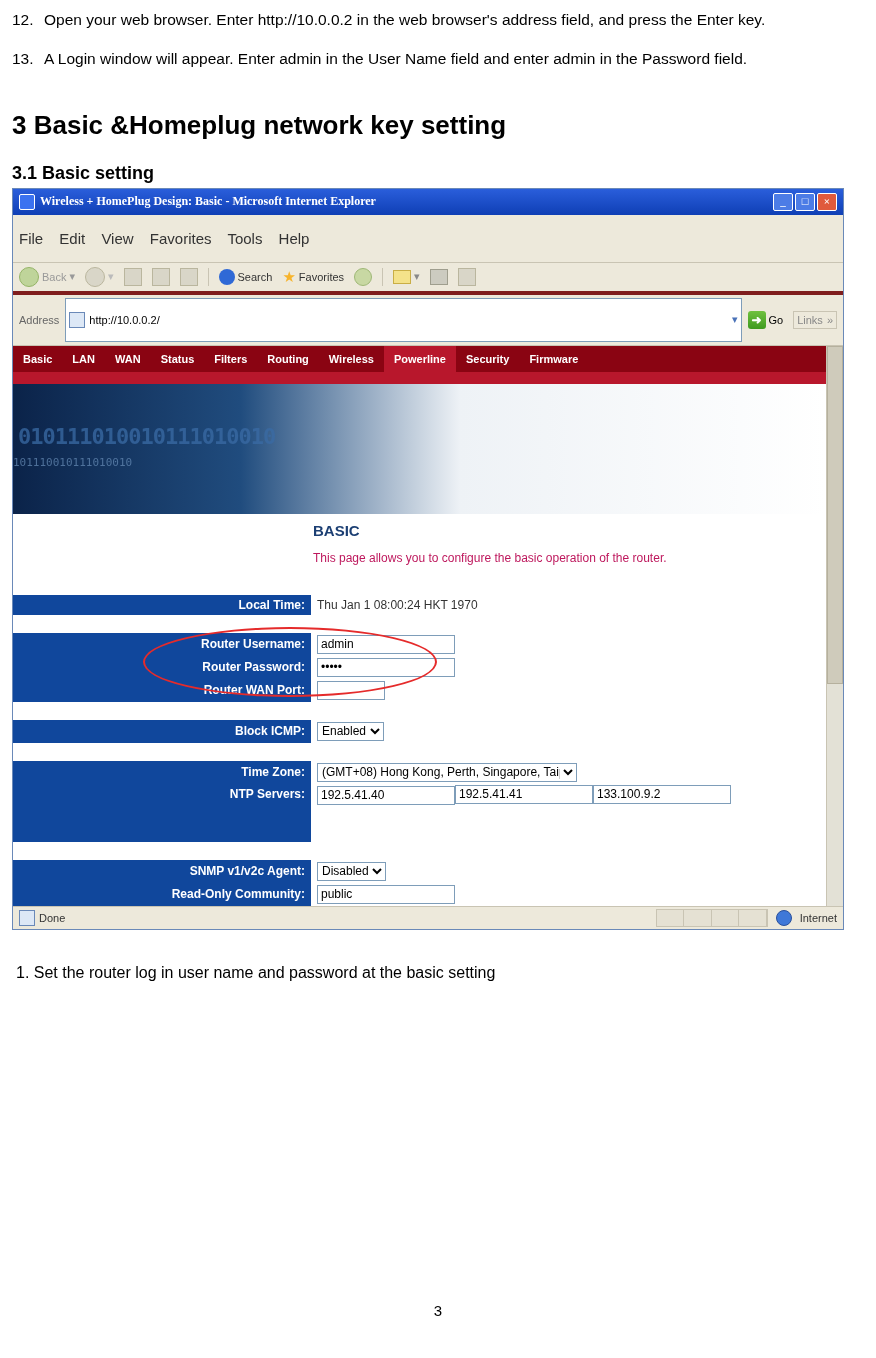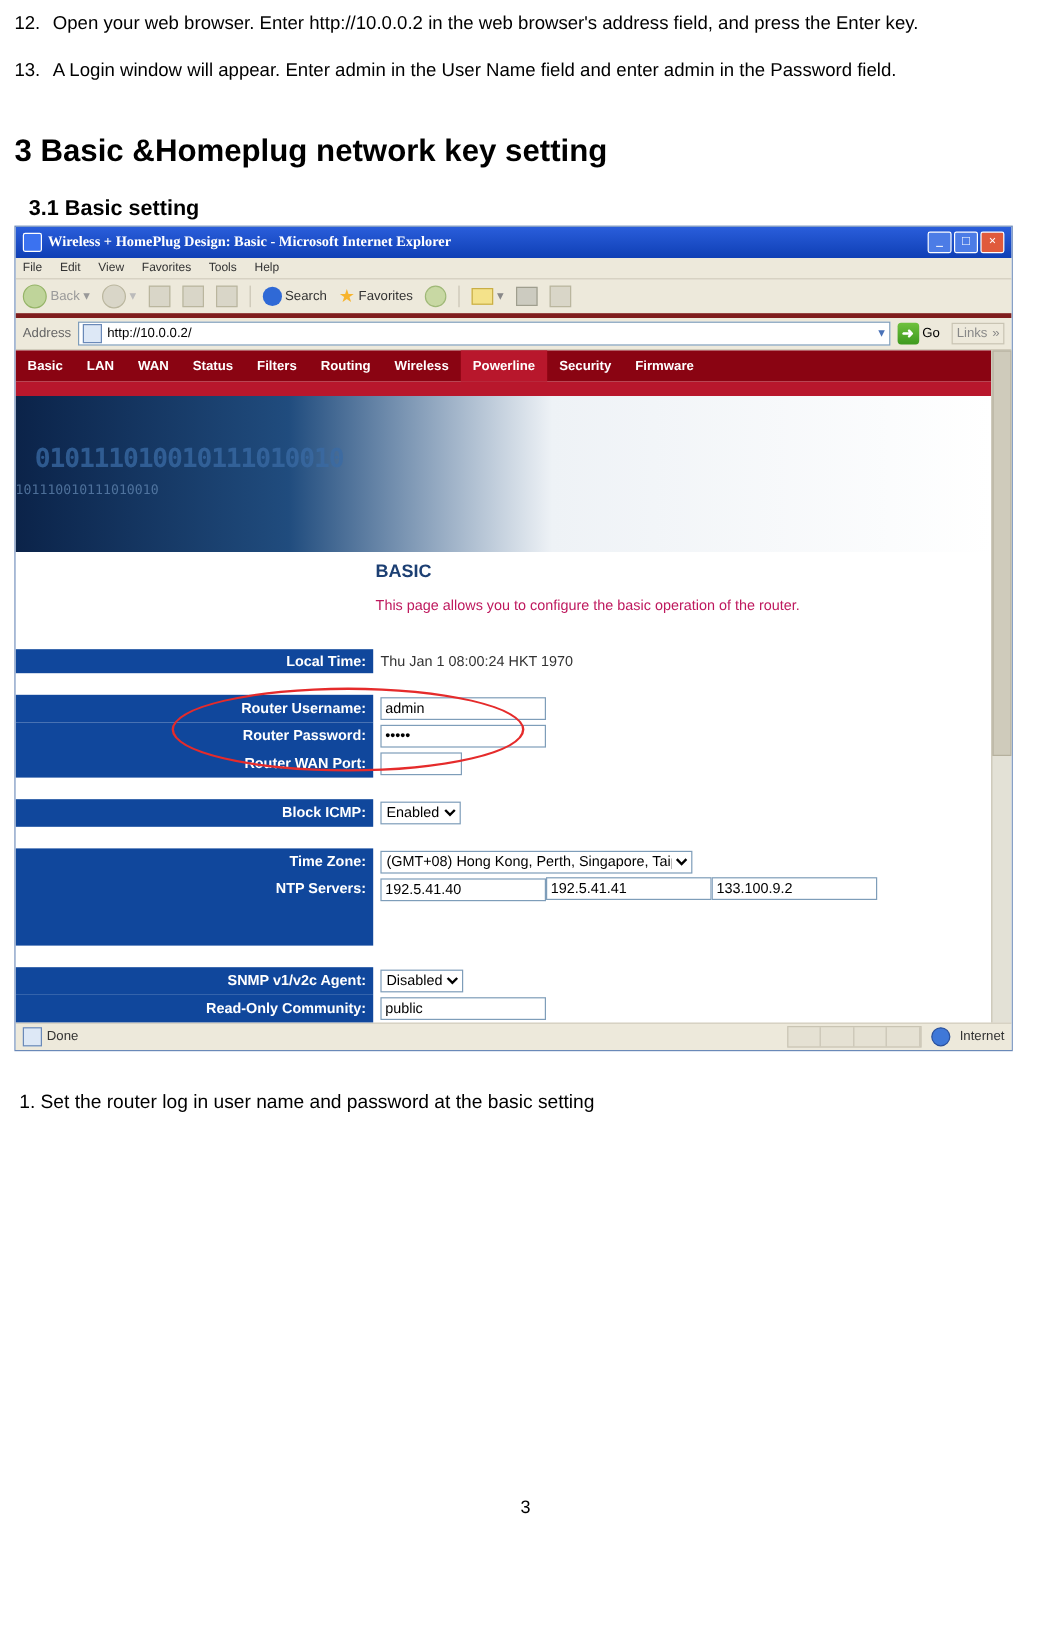--- a/index.html
+++ b/index.html
@@ -3,46 +3,46 @@
 <meta charset="utf-8">
 <style>
   body{margin:0;padding:0;font-family:Arial,Helvetica,sans-serif;background:#fff;color:#000;width:876px}
   .page{padding:0 12px 30px 12px}
   .ol-wrap{margin-top:10px;line-height:1.35}
   .ol-row{display:flex;font-size:15.5px;margin-bottom:18px}
   .ol-num{width:32px;flex-shrink:0}
   .ol-body{flex:1}
   .bold{font-weight:normal}
   h2.section{font:bold 26px Arial;margin:40px 0 6px 0}
-  h3.subsection{font:bold 18px Arial;margin:22px 0 4px 12px}
+  h3.subsection{font:bold 18px Arial;margin:22px 0 4px 0}
   
   .shot{border:1px solid #6A89B8;width:832px;margin:0;overflow:hidden;box-sizing:border-box;font-family:Tahoma,Arial,sans-serif}
   .titlebar{background:linear-gradient(#2A5EDB,#0F3FB5);color:#fff;font:bold 12px Tahoma;padding:4px 6px;display:flex;align-items:center}
   .titlebar .ie-icon{width:14px;height:14px;background:#3B72F0;border:1px solid #fff;margin-right:5px;border-radius:2px}
   .winbtns{margin-left:auto;display:flex;gap:2px}
   .winbtn{width:18px;height:16px;background:#4C7CE6;border:1px solid #fff;color:#fff;font:bold 11px/14px Tahoma;text-align:center;border-radius:2px}
   .winbtn.close{background:#E05A3C}
-  .menubar{background:#EDE9DB;border-bottom:1px solid #C9C4B3;padding:3px 6px;font-size:10px;color:#333}
+  .menubar{background:#EDE9DB;border-bottom:1px solid #C9C4B3;padding:15px 6px;font-size:15px;color:#333}
   .menubar span{margin-right:12px}
   .toolbar{background:#EDE9DB;border-bottom:4px solid #7f1d1d;padding:4px 6px;display:flex;align-items:center;font-size:11px;color:#555;gap:10px}
   .toolbtn{display:flex;align-items:center;gap:3px;color:#999}
   .toolbtn.active{color:#333}
   .divider{width:1px;height:18px;background:#C9C4B3}
   .addrbar{background:#EDE9DB;border-bottom:1px solid #C9C4B3;padding:3px 6px;display:flex;align-items:center;font-size:11px;gap:6px}
-  .addrbox{flex:1;background:#fff;border:1px solid #7E9DB9;height:18px;display:flex;align-items:center;padding:0 3px}
+  .addrbox{flex:1;background:#fff;border:1px solid #7E9DB9;height:18px;display:flex;align-items:center;padding:12px 3px}
   .addrbox .page-icon{width:14px;height:14px;background:#DDE8F6;border:1px solid #6A89B8;margin-right:4px}
   .gobtn{background:linear-gradient(#6FC13E,#3E9A1F);color:#fff;width:18px;height:18px;border-radius:3px;display:flex;align-items:center;justify-content:center;font:bold 12px Arial}
   
   .router-page{background:#fff}
   .tabbar{display:flex;background:#8A0412;height:26px;align-items:stretch;font:bold 11px Arial}
   .tab{color:#fff;padding:0 10px;display:flex;align-items:center;white-space:nowrap}
   .tab.active{background:#B8172C}
   .redstrip{height:12px;background:#B8172C}
   .hero{height:130px;position:relative;overflow:hidden;background:linear-gradient(90deg,#0B2349 0%,#204C7E 28%,#eef2f6 55%,#fff 100%)}
-  .hero-text{position:absolute;left:16px;top:40px;color:#3A6BA5;font:bold 22px monospace;letter-spacing:-1px;opacity:.75}
+  .hero-text{position:absolute;left:5px;top:40px;color:#3A6BA5;font:bold 22px monospace;letter-spacing:-1px;opacity:.75}
   .hero-text2{position:absolute;left:0;top:72px;color:#698EB8;font:11px monospace;opacity:.7}
   .intro-wrap{margin:8px 0 0 300px}
   .intro-title{color:#1C3F73;font:bold 15px Arial}
   .intro-sub{color:#be185d;font:12px Arial;margin-top:12px}
   .formwrap{margin-top:30px}
   .frow{display:flex;align-items:stretch;margin-bottom:4px}
   .flabelbox{background:#10479C;width:298px;display:flex;justify-content:flex-end;align-items:center;padding:3px 6px;box-sizing:border-box}
   .flabel{color:#fff;font:bold 12px Arial}
   .fval{padding:2px 0 2px 6px;display:flex;align-items:center;font:12px Arial;color:#333}
   .finput{border:1px solid #7E9DB9;height:17px;padding:0 3px;font:12px Arial;background:#fff}

